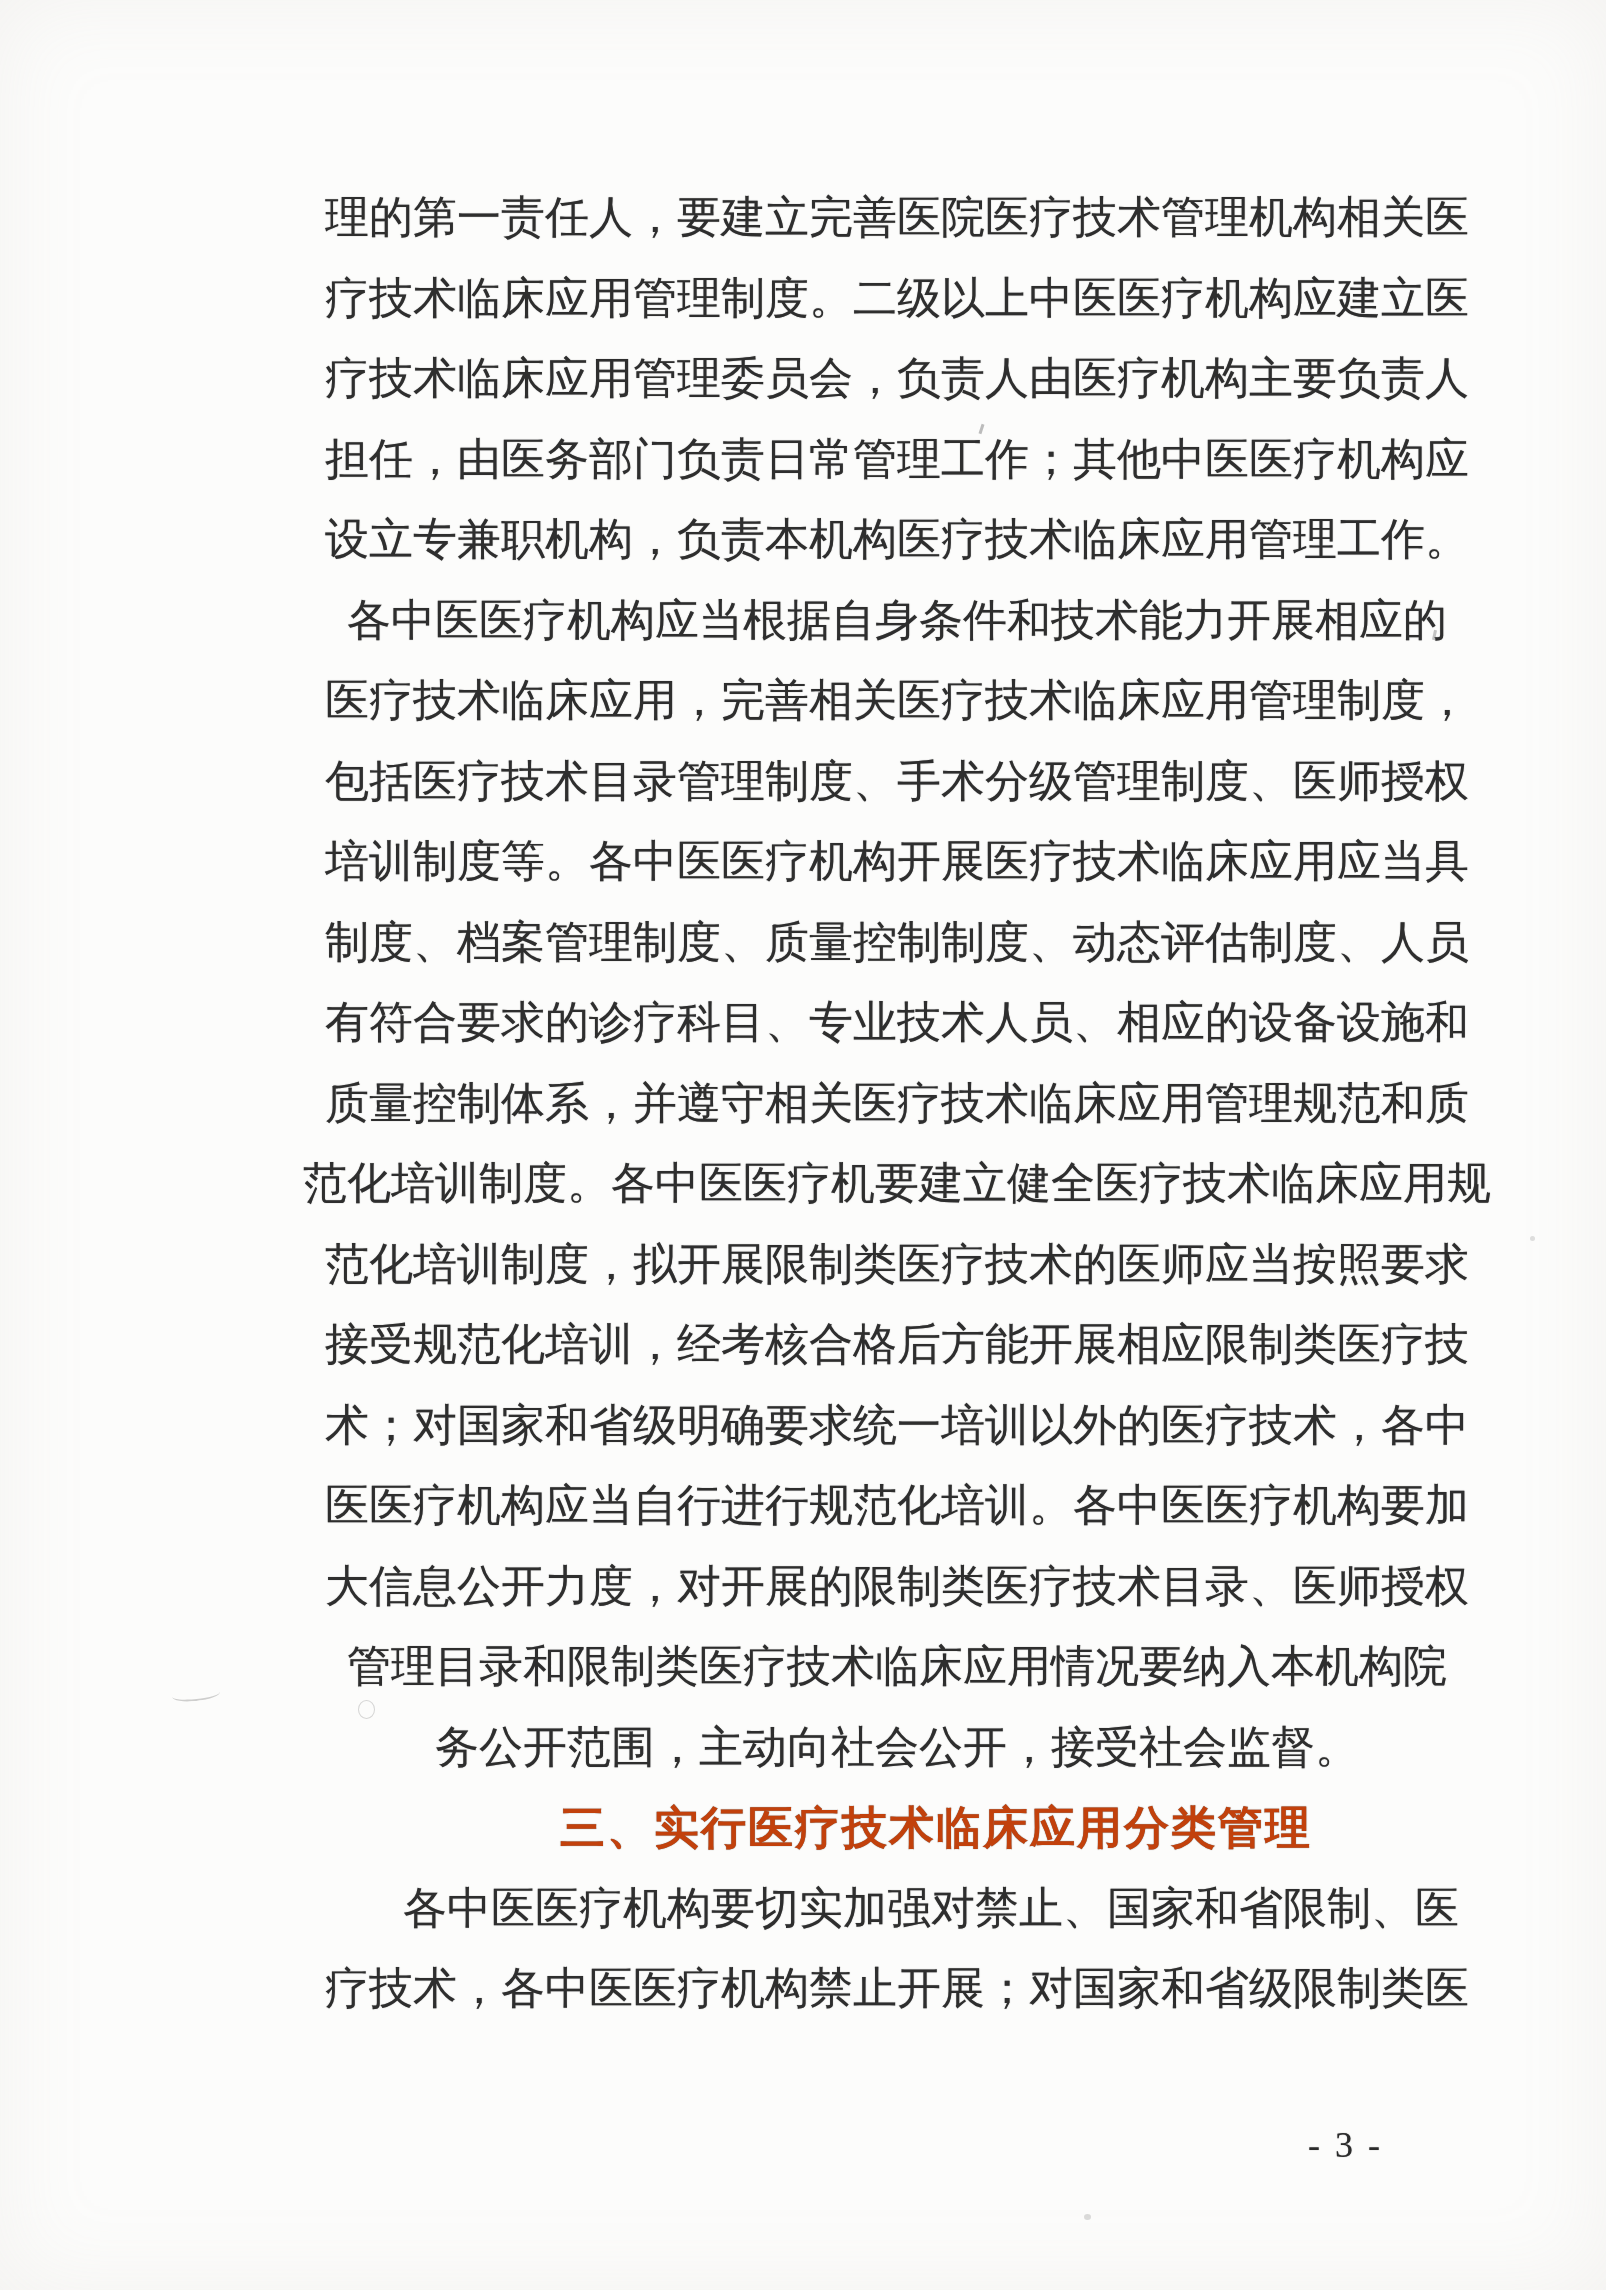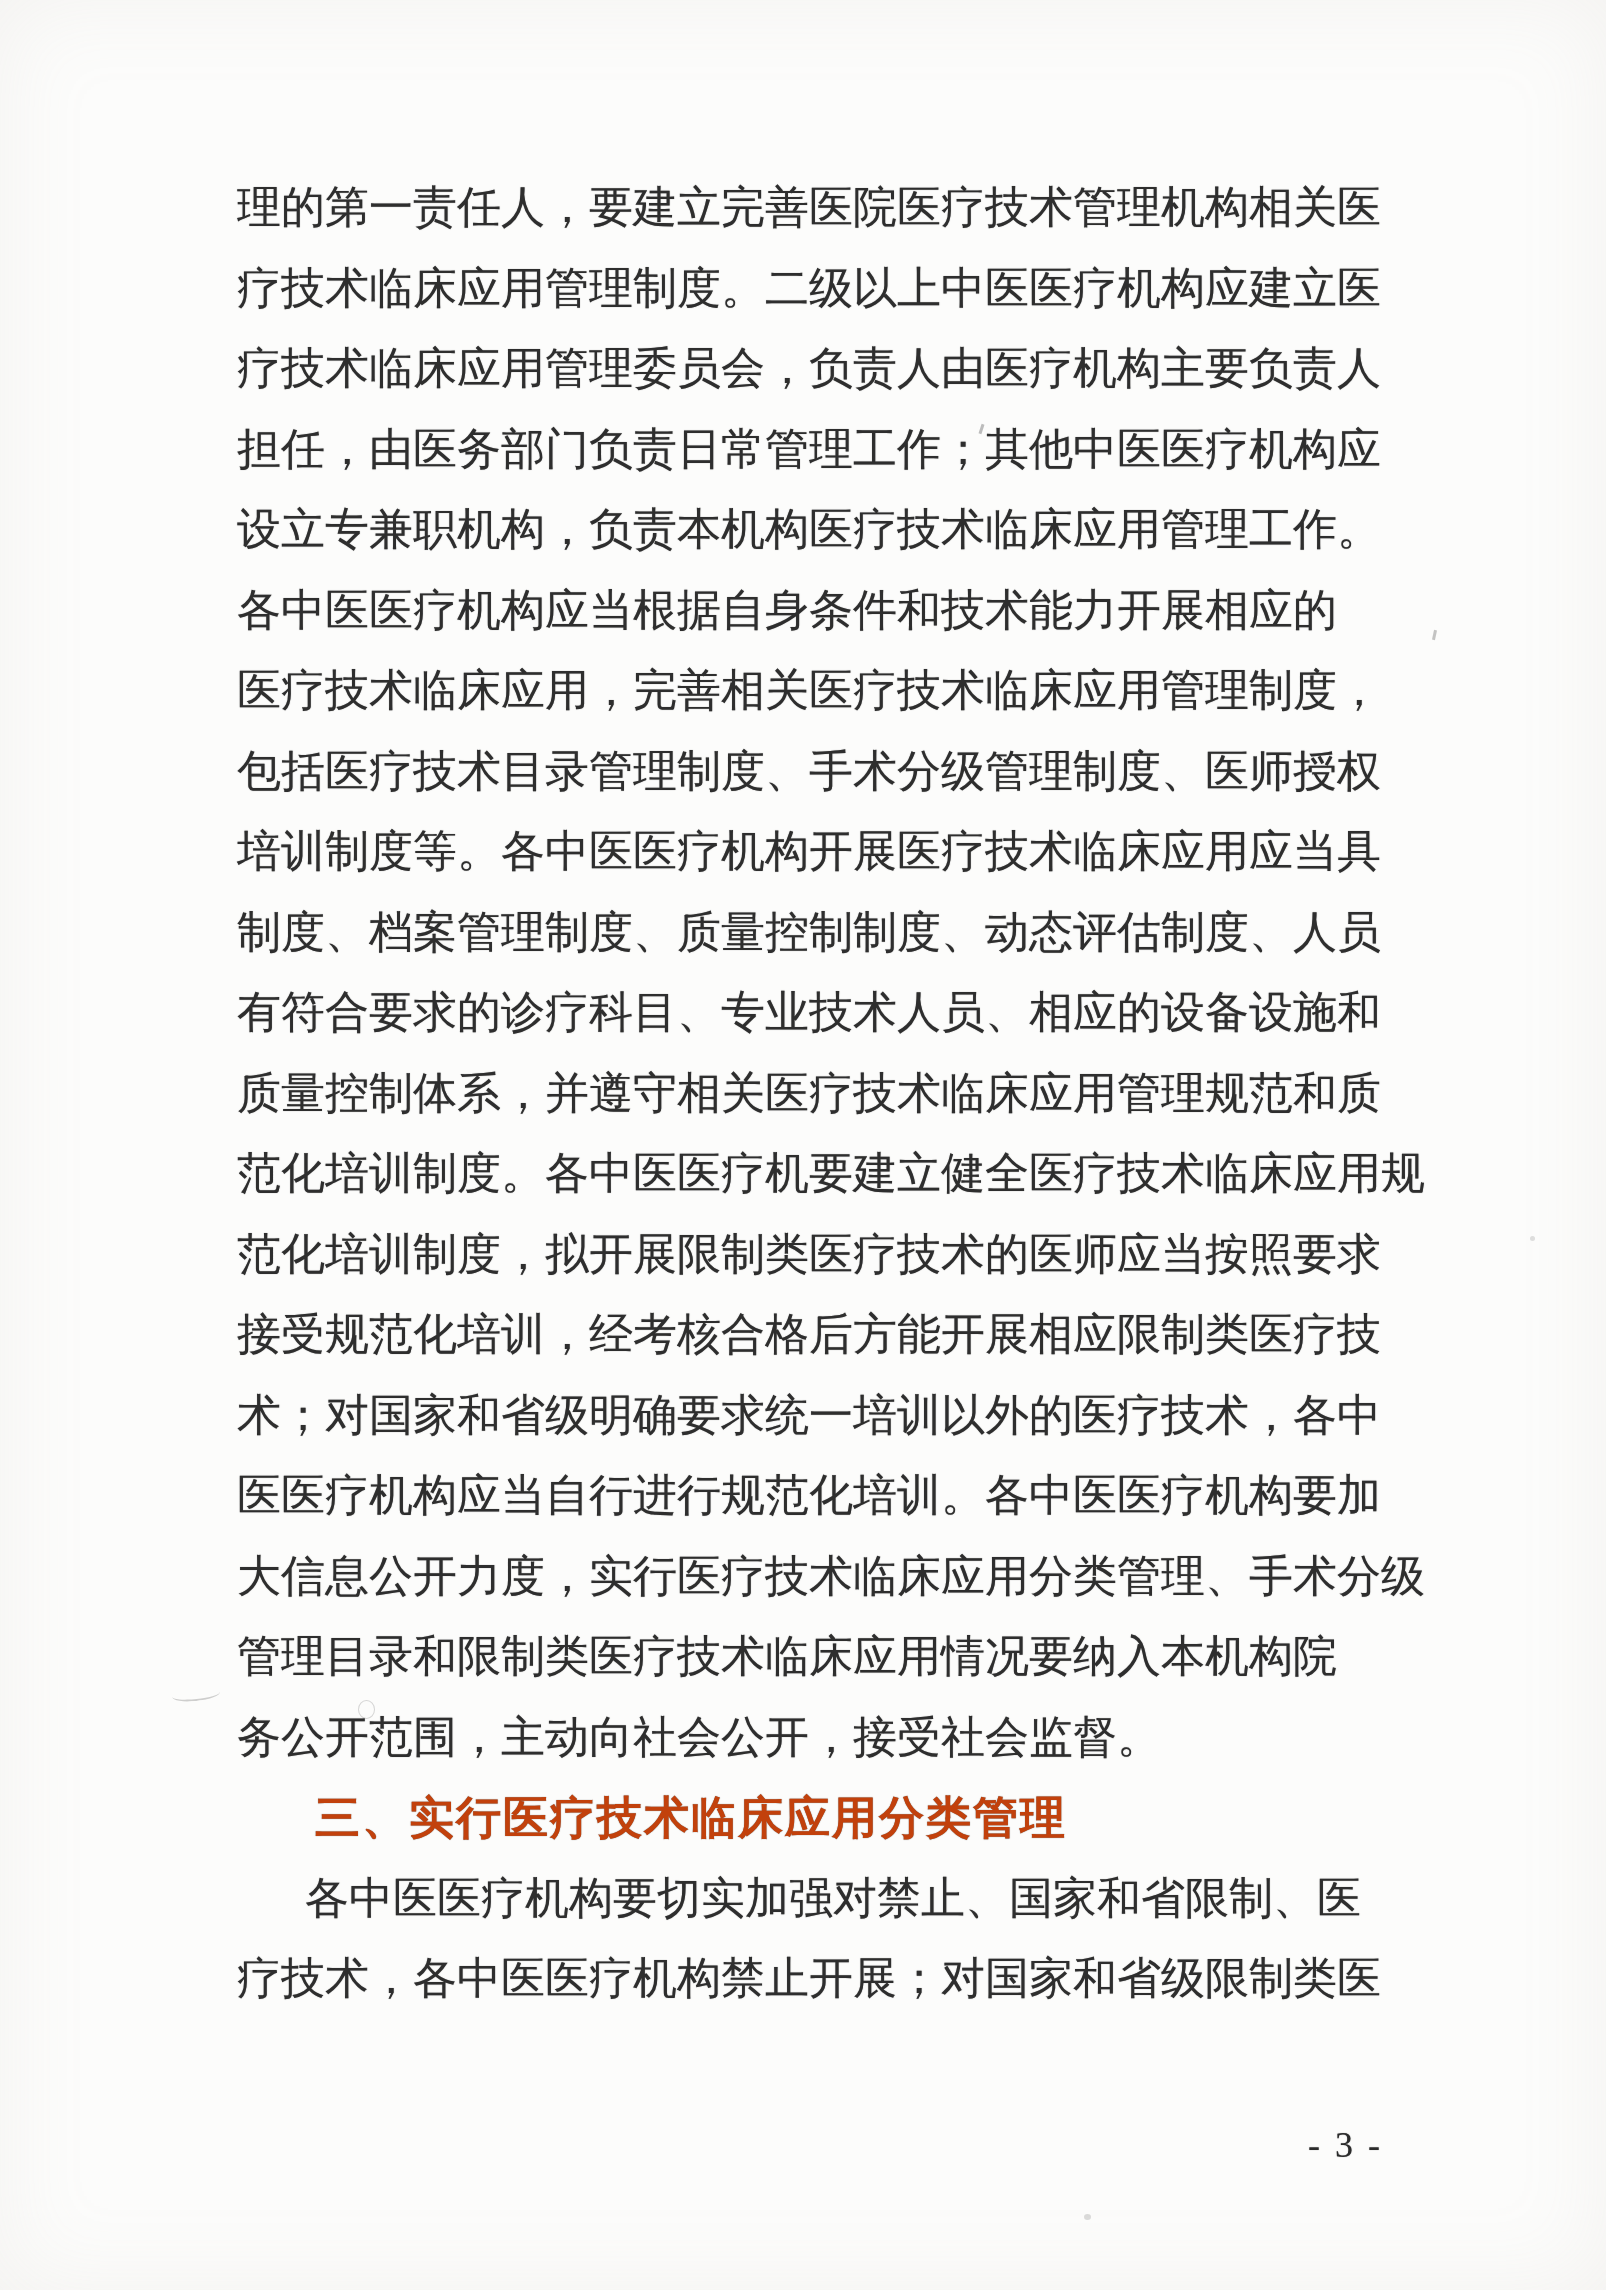--- a/index.html
+++ b/index.html
@@ -12,22 +12,23 @@
     width: 1606px;
     height: 2290px;
     margin: 0 auto;
     background: var(--paper, #fcfcfb);
     overflow: hidden;
     box-shadow: inset 0 0 90px rgba(180,175,165,0.12);
   }
   .text-block {
     position: absolute;
     left: 237px;
-    top: 168px;
+    top: 178px;
     width: 1320px;
+    text-align: center;
   }
   .line {
     height: 80.5px;
     line-height: 80.5px;
     font-family: "Liberation Serif", "DejaVu Serif", serif;
     font-size: 44px;
     letter-spacing: 0px;
     color: var(--ink, #2e2e2e);
     white-space: nowrap;
     text-shadow: 0 0 1px rgba(46,46,46,0.55);
@@ -113,21 +114,21 @@
     <div class="line">包括医疗技术目录管理制度、手术分级管理制度、医师授权</div>
     <div class="line">培训制度等。各中医医疗机构开展医疗技术临床应用应当具</div>
     <div class="line">制度、档案管理制度、质量控制制度、动态评估制度、人员</div>
     <div class="line">有符合要求的诊疗科目、专业技术人员、相应的设备设施和</div>
     <div class="line">质量控制体系，并遵守相关医疗技术临床应用管理规范和质</div>
     <div class="line">范化培训制度。各中医医疗机要建立健全医疗技术临床应用规</div>
     <div class="line">范化培训制度，拟开展限制类医疗技术的医师应当按照要求</div>
     <div class="line">接受规范化培训，经考核合格后方能开展相应限制类医疗技</div>
     <div class="line">术；对国家和省级明确要求统一培训以外的医疗技术，各中</div>
     <div class="line">医医疗机构应当自行进行规范化培训。各中医医疗机构要加</div>
-    <div class="line">大信息公开力度，实行医疗技术临床应用分类管理、手术分级</div>
+    <div class="line">大信息公开力度，对开展的限制类医疗技术目录、医师授权</div>
     <div class="line">管理目录和限制类医疗技术临床应用情况要纳入本机构院</div>
     <div class="line">务公开范围，主动向社会公开，接受社会监督。</div>
 
     <div class="line heading">三、实行医疗技术临床应用分类管理</div>
 
     <div class="line indent">各中医医疗机构要切实加强对禁止、国家和省限制、医</div>
     <div class="line">疗技术，各中医医疗机构禁止开展；对国家和省级限制类医</div>
   </div>
 
   <div class="pageno">- 3 -</div>

